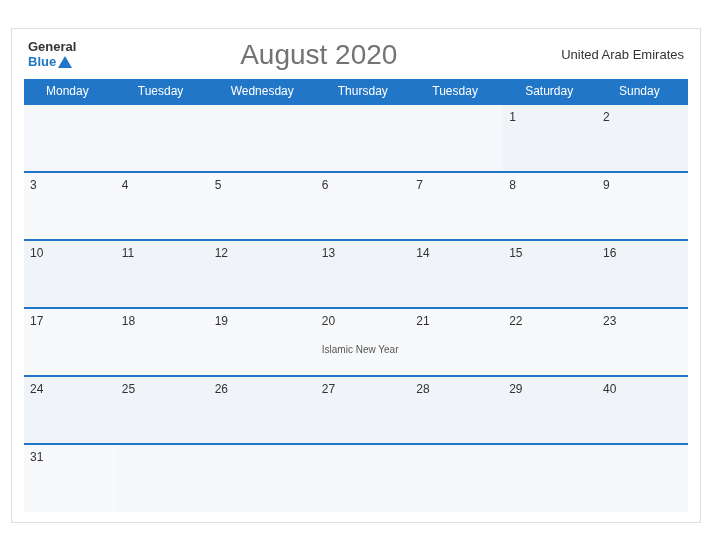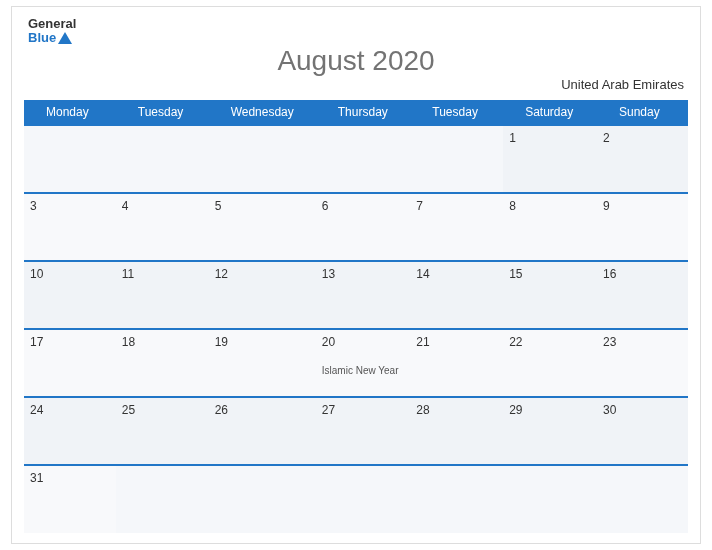--- a/index.html
+++ b/index.html
@@ -13,24 +13,24 @@
       align-items: center;
     }
     .calendar-wrapper {
       width: 690px;
       background: #fff;
       border: 1px solid #ddd;
       padding: 10px 12px 10px 12px;
     }
     .cal-header {
       display: flex;
+      align-items: center;
       justify-content: space-between;
       margin-bottom: 8px;
       padding: 0 4px;
-      flex-direction: column;
     }
     .logo {
       display: flex;
       flex-direction: column;
       line-height: 1.1;
     }
     .logo-general {
       font-size: 13px;
       font-weight: bold;
       color: #333;
@@ -233,21 +233,21 @@
           <td>
             <span class="day-num">27</span>
           </td>
           <td>
             <span class="day-num">28</span>
           </td>
           <td>
             <span class="day-num">29</span>
           </td>
           <td>
-            <span class="day-num">30</span>
+            <span class="day-num">40</span>
           </td>
         </tr>
         <tr>
           <td>
             <span class="day-num">31</span>
           </td>
           <td class="empty-cell"></td>
           <td class="empty-cell"></td>
           <td class="empty-cell"></td>
           <td class="empty-cell"></td>

